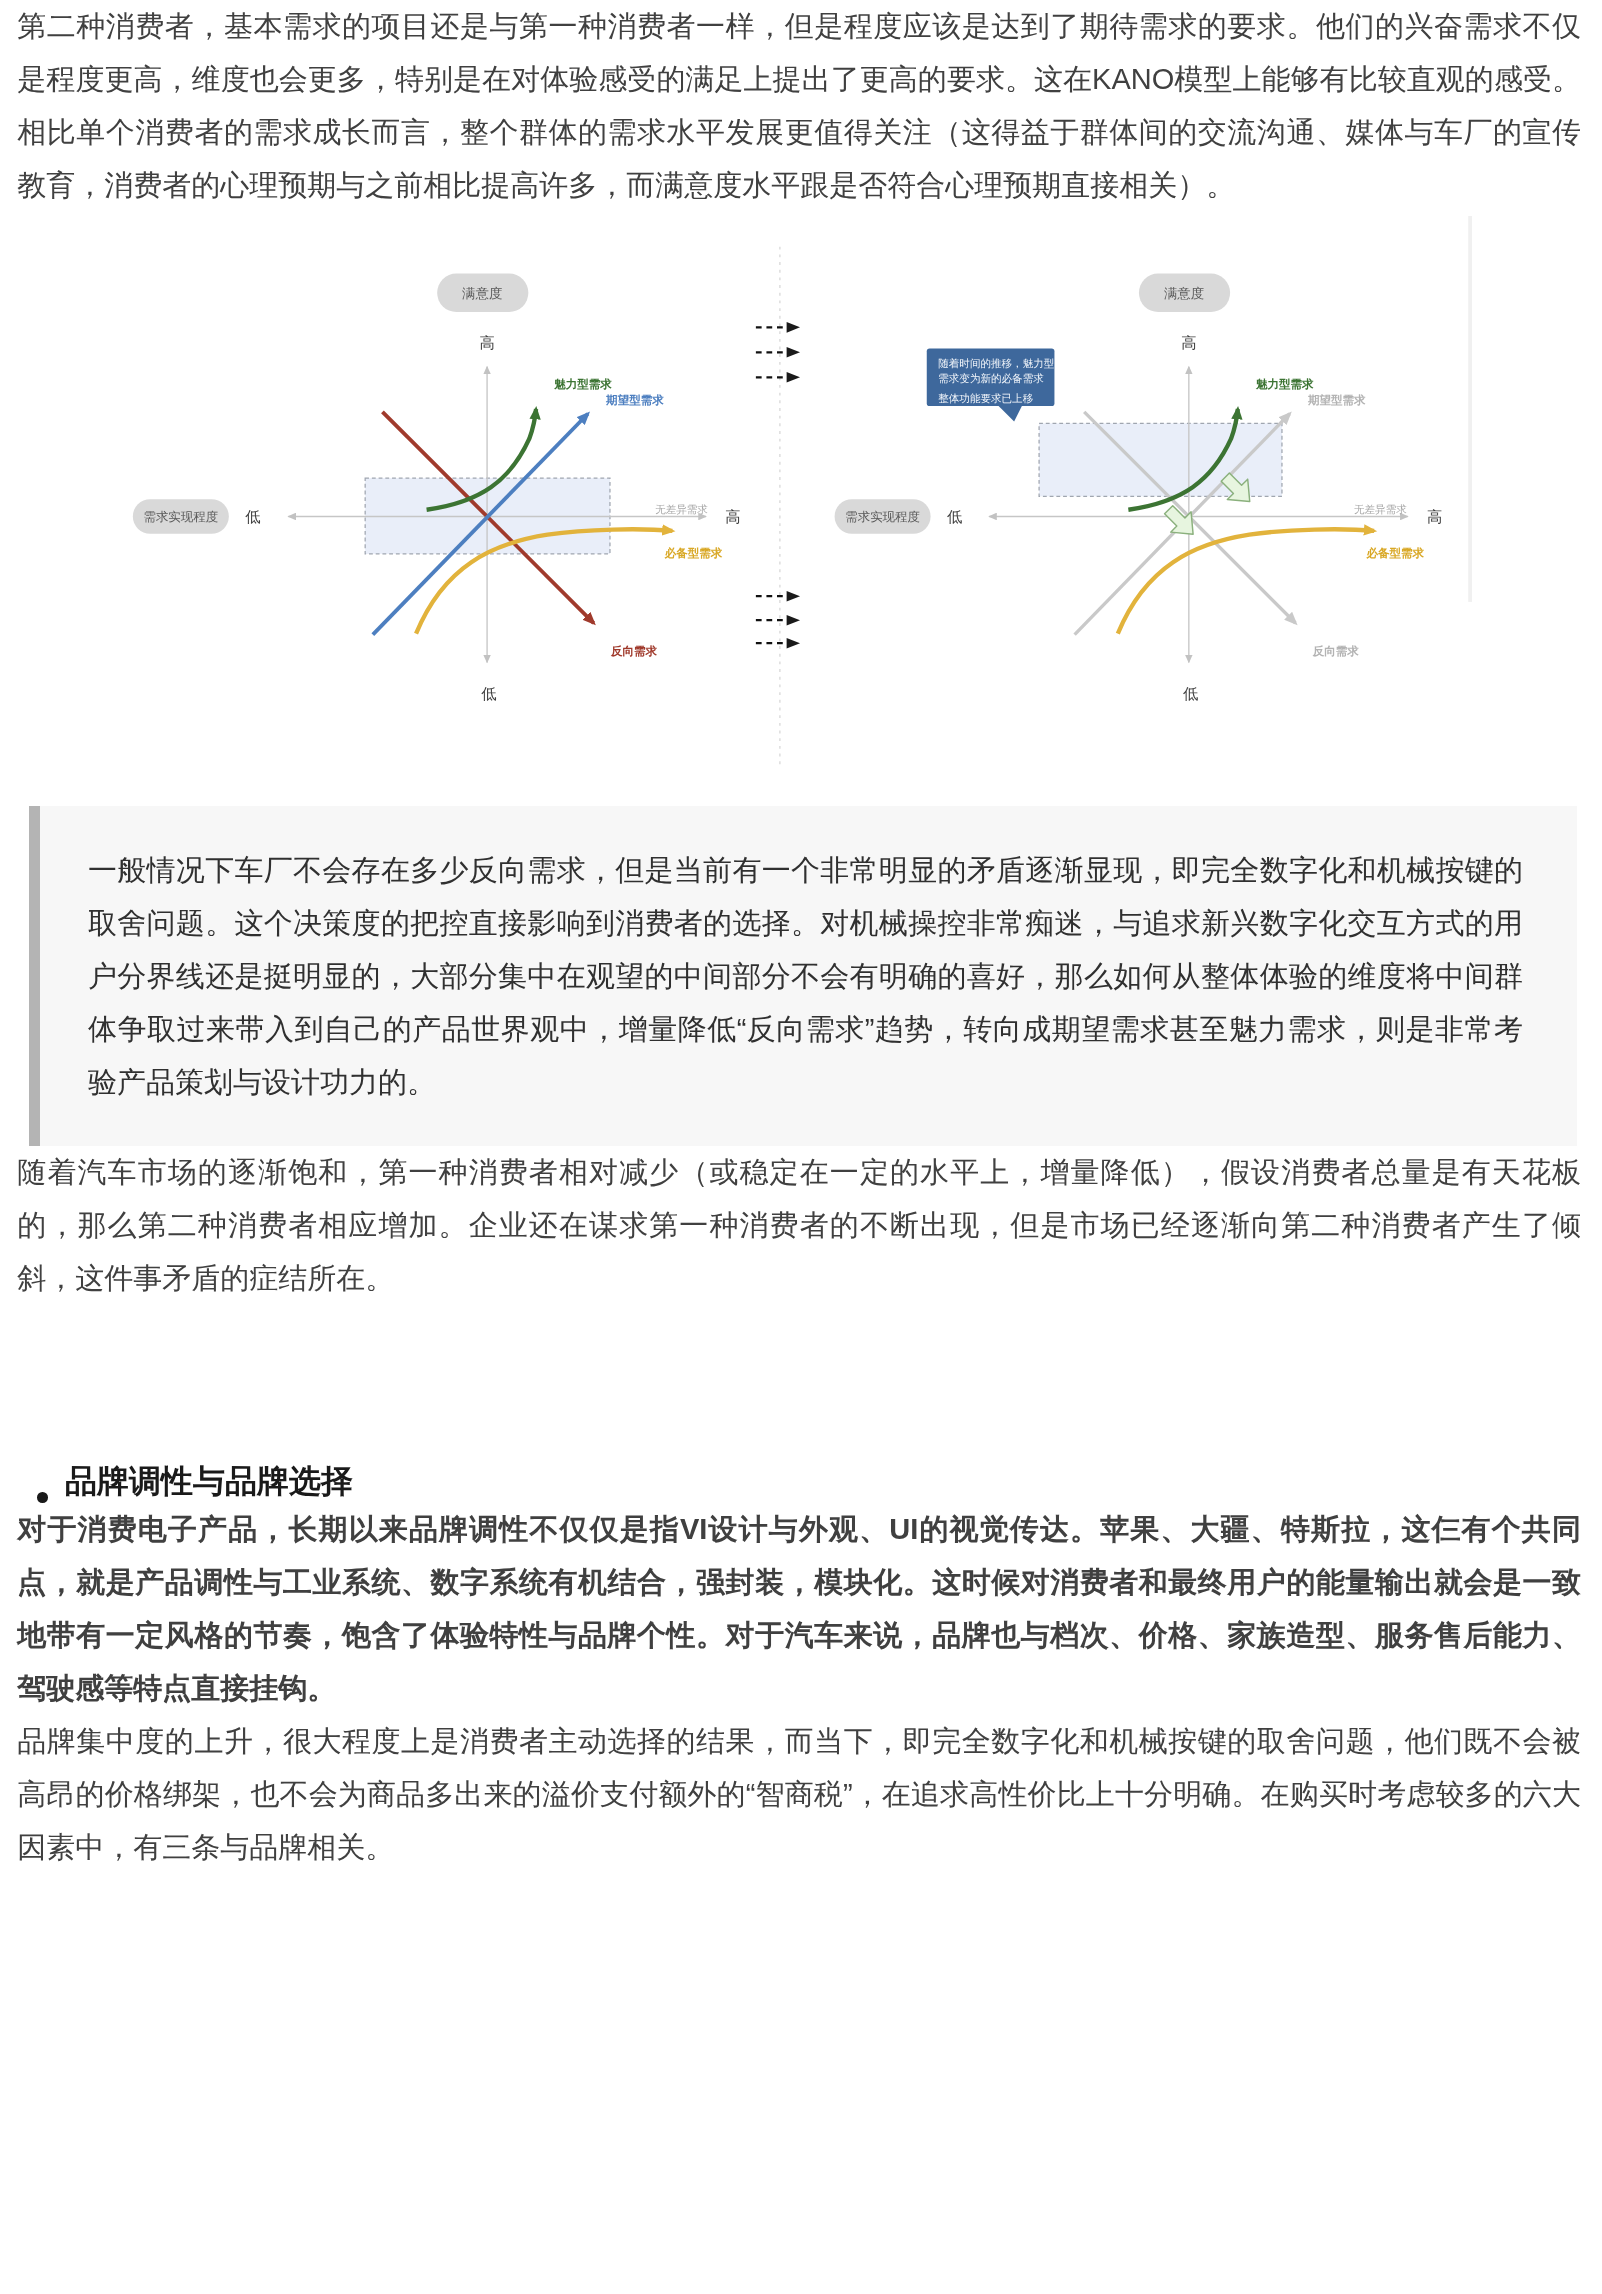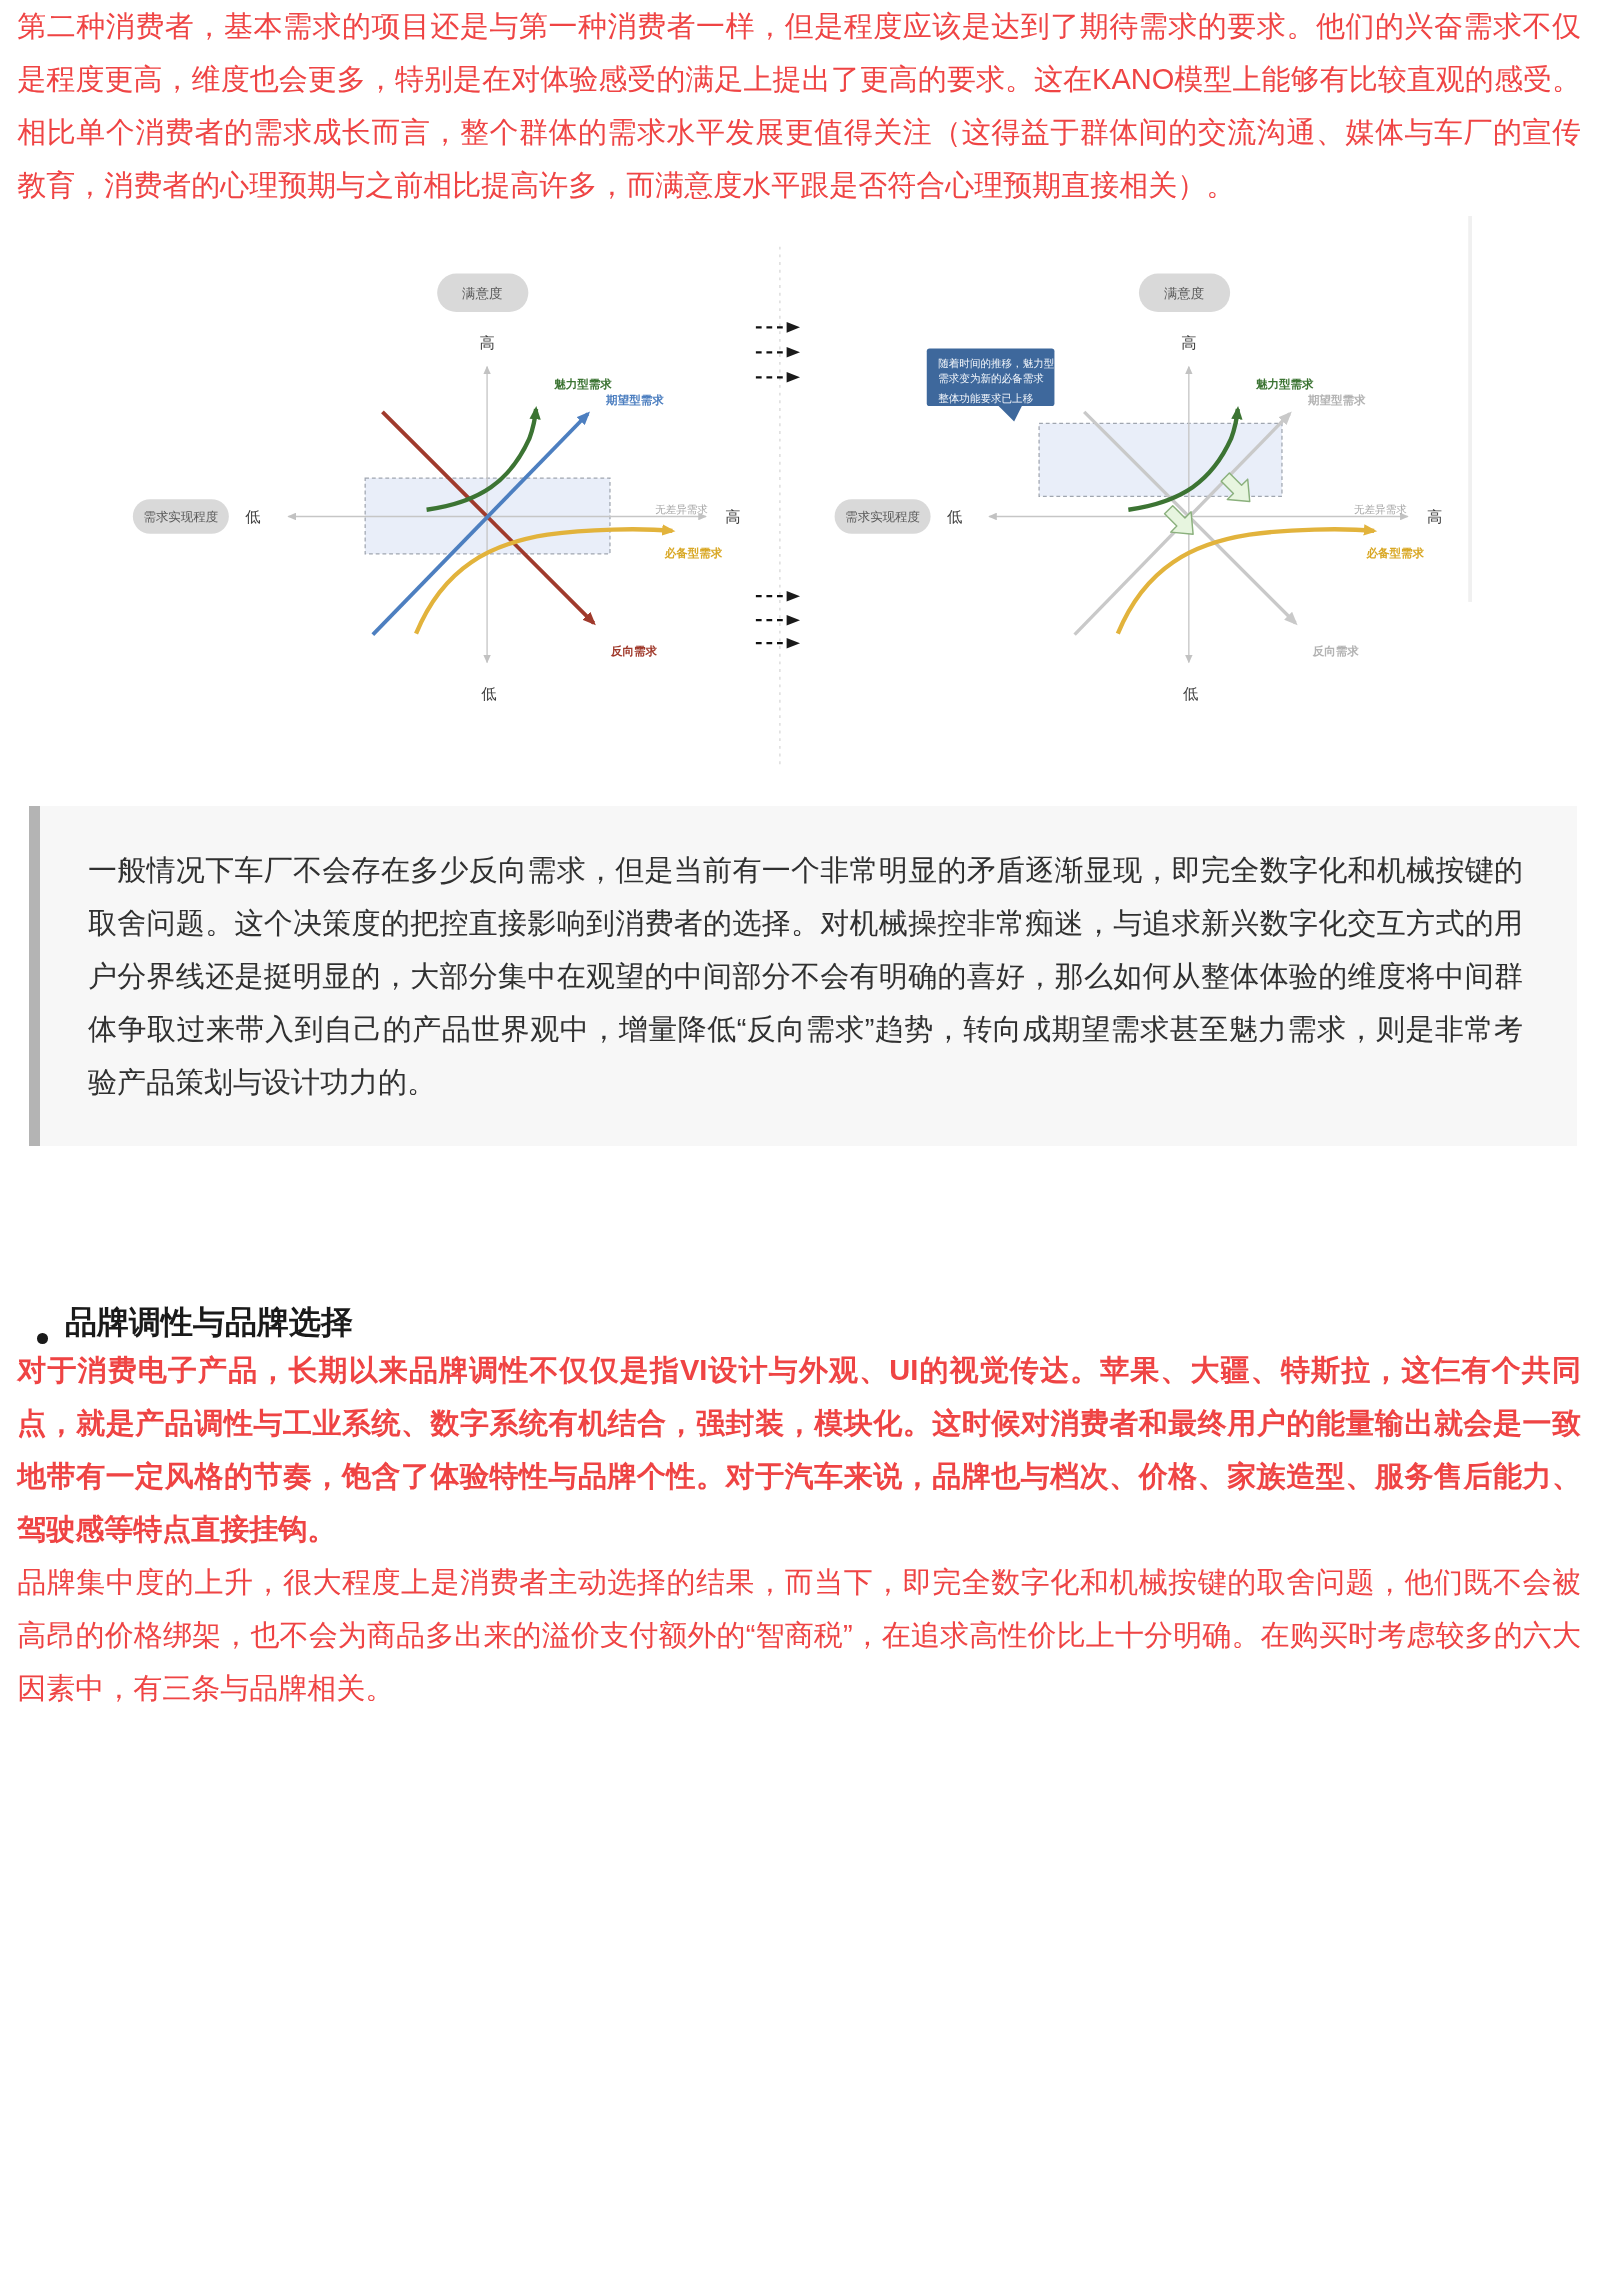--- a/index.html
+++ b/index.html
@@ -1,18 +1,18 @@
 <!DOCTYPE html>
 <html><head>
 <meta charset="utf-8">
 <style>
   html,body{margin:0;padding:0;background:#fff;}
   body{font-family:"Liberation Sans","DejaVu Sans",sans-serif;color:#262626;}
   .page{width:1602px;box-sizing:border-box;}
-  p.body{margin:0;padding:0 21px 0 17.3px;font-size:29px;line-height:53px;text-align:justify;color:#ef4444;}
+  p.body{margin:0;padding:0 21px 0 17.3px;font-size:29px;line-height:53px;text-align:justify;color:#404040;}
   .p1{padding-top:15.4px;}
   .figure{height:552px;margin-top:3.8px;position:relative;}
   blockquote.quote{margin:38px 25px 0 29px;border-left:11.5px solid #b4b4b4;background:#f7f7f7;
     padding:38px 54px 37px 48px;}
   blockquote.quote p{margin:0;padding:0;font-size:29px;line-height:53px;text-align:justify;color:#303030;}
   .p2{margin-top:110px;}
   h3.heading{margin:154px 0 0 0;padding:0 19px 0 37px;display:flex;align-items:flex-end;
     font-size:32px;font-weight:700;color:#1a1a1a;line-height:44px;}
   .bullet{width:10.6px;height:10.6px;border-radius:50%;background:#1a1a1a;margin-right:17.3px;flex:0 0 auto;}
   .p3{margin-top:85px;font-weight:bold;}
@@ -146,20 +146,21 @@
           <text x="977" y="529" font-size="11" fill="#f2f6fb">整体功能要求已上移</text>
         </g>
       </g>
     </svg>
   </div>
 
   <blockquote class="quote">
     <p>一般情况下车厂不会存在多少反向需求，但是当前有一个非常明显的矛盾逐渐显现，即完全数字化和机械按键的取舍问题。这个决策度的把控直接影响到消费者的选择。对机械操控非常痴迷，与追求新兴数字化交互方式的用户分界线还是挺明显的，大部分集中在观望的中间部分不会有明确的喜好，那么如何从整体体验的维度将中间群体争取过来带入到自己的产品世界观中，增量降低“反向需求”趋势，转向成期望需求甚至魅力需求，则是非常考验产品策划与设计功力的。</p>
   </blockquote>
 
+  <p class="body p2">随着汽车市场的逐渐饱和，第一种消费者相对减少（或稳定在一定的水平上，增量降低），假设消费者总量是有天花板的，那么第二种消费者相应增加。企业还在谋求第一种消费者的不断出现，但是市场已经逐渐向第二种消费者产生了倾斜，这件事矛盾的症结所在。</p>
 
   <h3 class="heading">
     <span class="bullet"></span>
     <span>品牌调性与品牌选择</span>
   </h3>
 
   <p class="body p3">对于消费电子产品，长期以来品牌调性不仅仅是指VI设计与外观、UI的视觉传达。苹果、大疆、特斯拉，这仨有个共同点，就是产品调性与工业系统、数字系统有机结合，强封装，模块化。这时候对消费者和最终用户的能量输出就会是一致地带有一定风格的节奏，饱含了体验特性与品牌个性。对于汽车来说，品牌也与档次、价格、家族造型、服务售后能力、驾驶感等特点直接挂钩。</p>
 
   <p class="body p4">品牌集中度的上升，很大程度上是消费者主动选择的结果，而当下，即完全数字化和机械按键的取舍问题，他们既不会被高昂的价格绑架，也不会为商品多出来的溢价支付额外的“智商税”，在追求高性价比上十分明确。在购买时考虑较多的六大因素中，有三条与品牌相关。</p>
 

